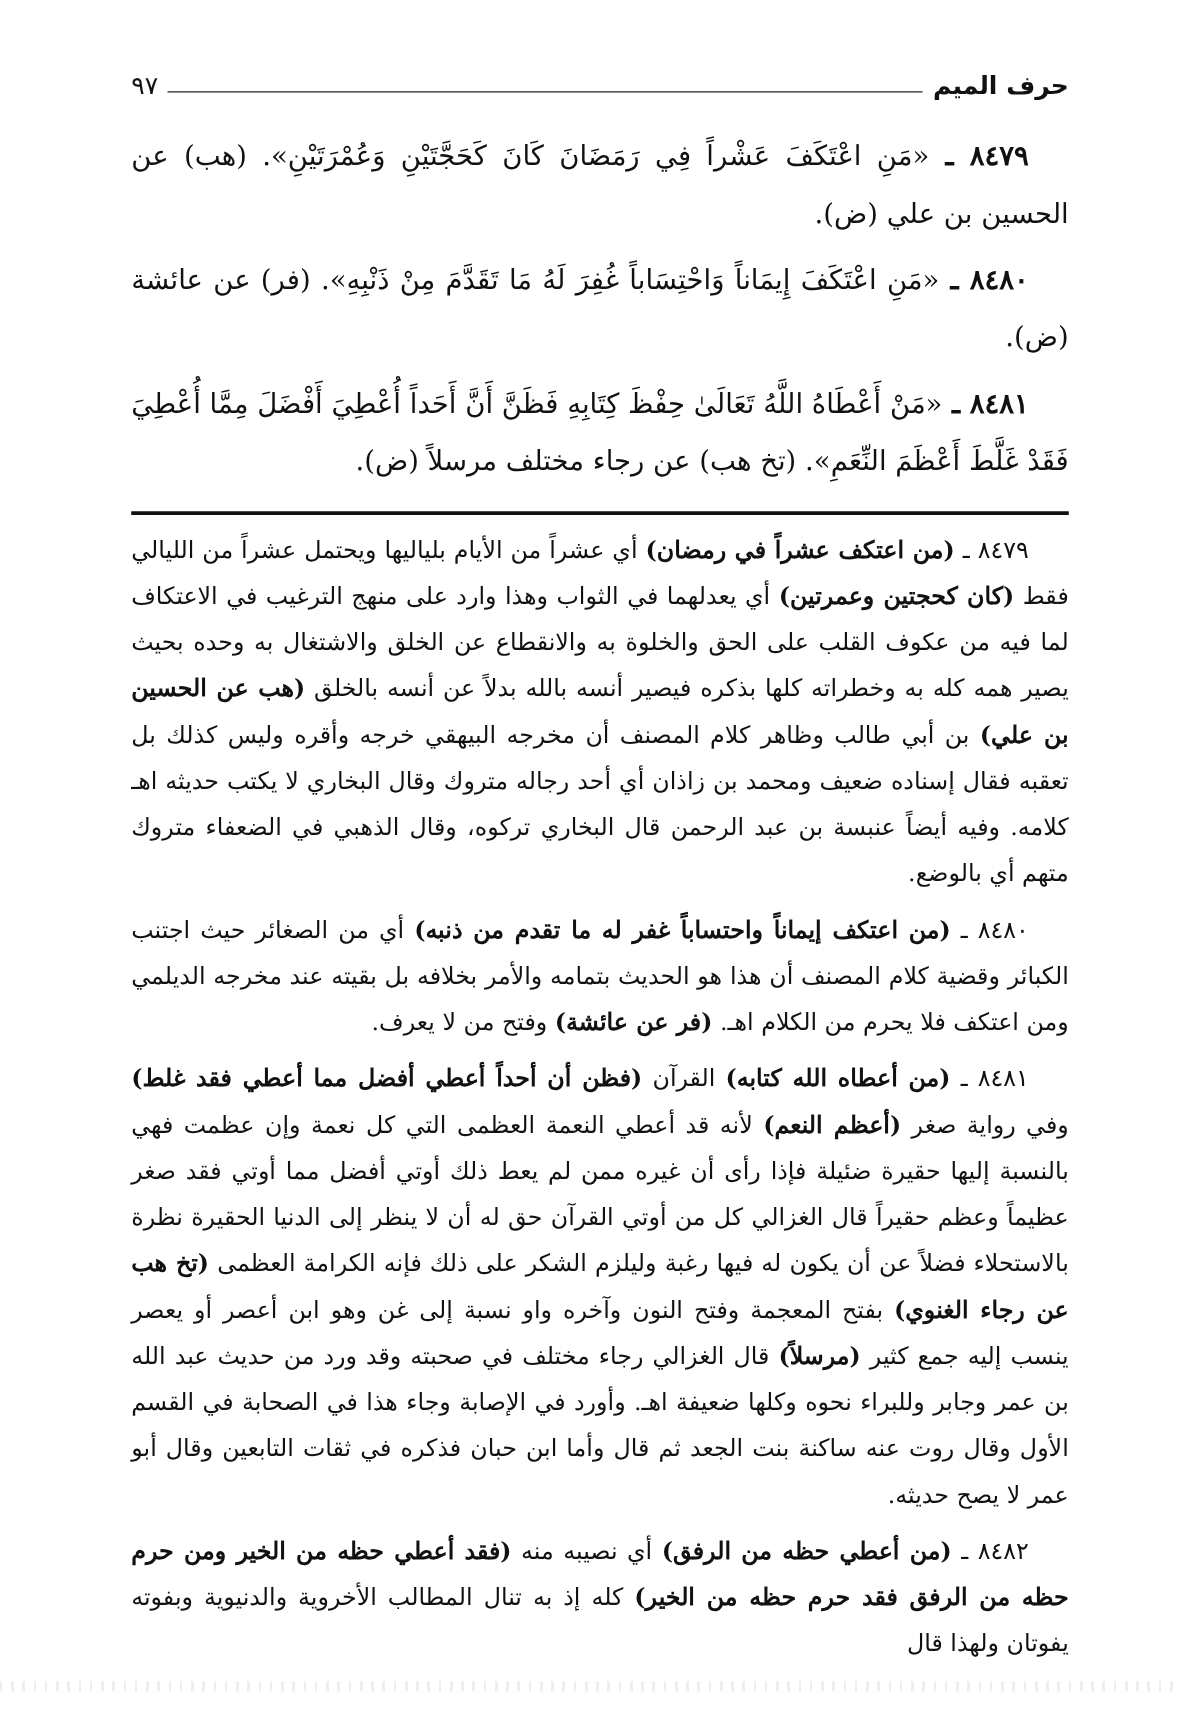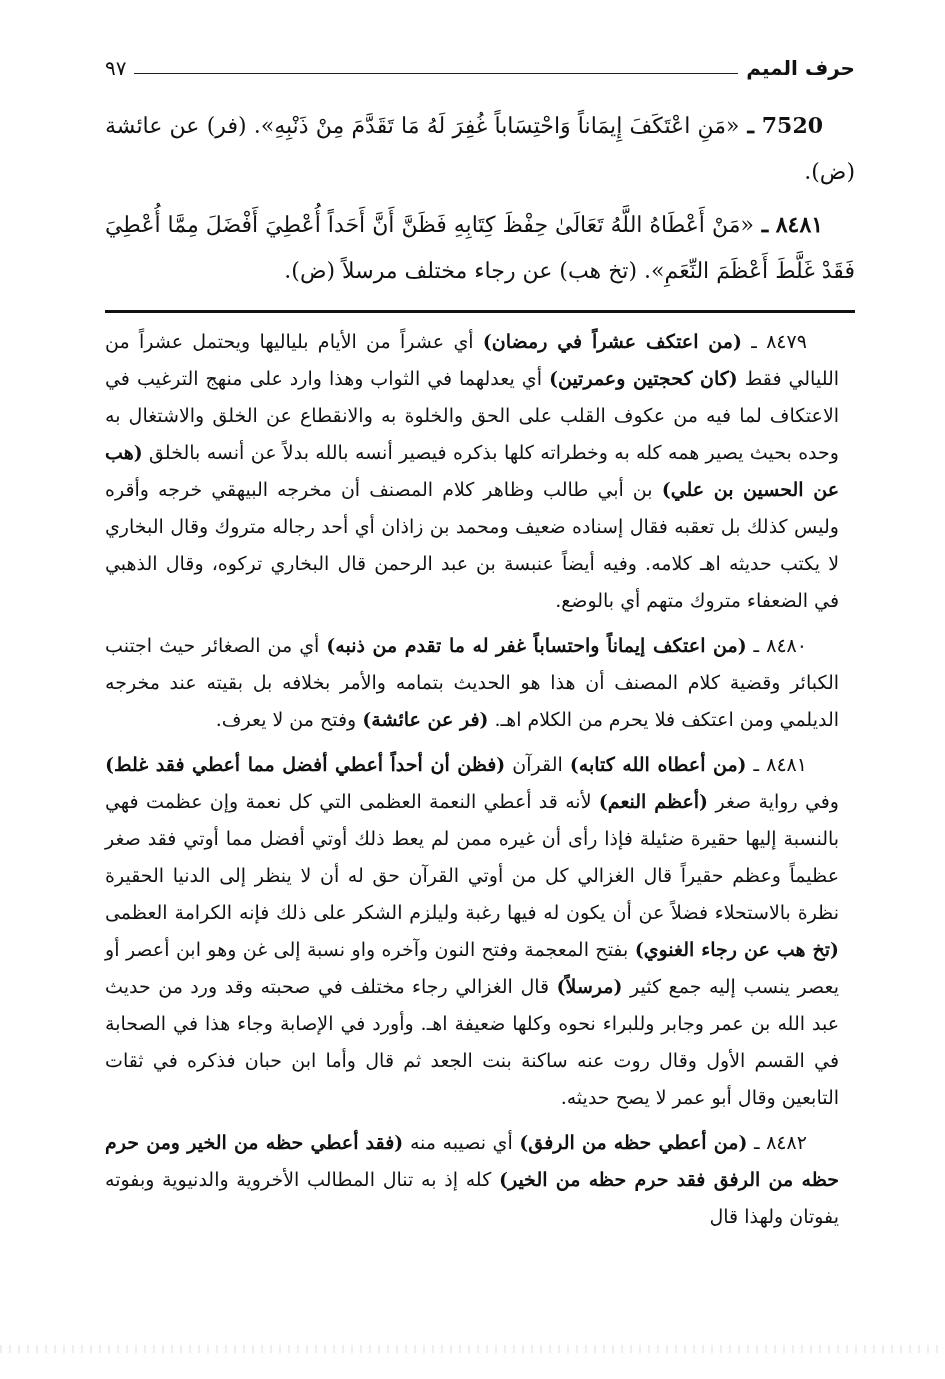--- a/index.html
+++ b/index.html
@@ -10,38 +10,42 @@
   .page { position: absolute; left: 105px; top: 40px; width: 750px; direction: rtl; }
   .header { position: relative; height: 40px; display: flex; align-items: flex-end; }
   .header-title { font-family: "DejaVu Sans", sans-serif; font-weight: bold; font-size: 20px; white-space: nowrap; margin-top: 24px; }
   .header-rule { flex: 1; border-bottom: 1.5px solid #222; margin: 0 8px 6px 8px; }
   .header-num { font-family: "DejaVu Sans", sans-serif; font-weight: normal; font-size: 20px; }
   .main { margin-top: 22px; font-size: 22px; line-height: 46px; text-align: justify; }
   .hadith { margin: 0 0 6px 0; text-indent: 32px; }
   .hadith .num, .hadith .dash { font-weight: bold; }
   .divider { margin: 16px 0 10px 0; border-top: 3px solid #111; width: 100%; }
   .commentary { font-size: 19px; line-height: 37px; text-align: justify; }
-  .note { margin: 0 16px 8px 0; text-indent: 32px; }
+  .note { margin: 0 0 8px 0; text-indent: 32px; }
   .note b { font-weight: bold; }
   .specks { position: absolute; left: 0; top: 1345px; width: 945px; height: 8px;
     background: repeating-linear-gradient(90deg, #ddd 0 2px, transparent 2px 9px); opacity: .5; }
 </style>
 </head>
 <body>
 
 <div class="page">
   <div class="header">
     <span class="header-title">حرف الميم</span>
     <span class="header-rule"></span>
     <span class="header-num">٩٧</span>
   </div>
 
   <div class="main">
     <p class="hadith">
-      <span class="num">7520</span><span class="dash"> ـ </span><span>«مَنِ اعْتَكَفَ إِيمَاناً وَاحْتِسَاباً غُفِرَ لَهُ مَا تَقَدَّمَ مِنْ ذَنْبِهِ».</span>
+      <span class="num">٨٤٧٩</span><span class="dash"> ـ </span><span>«مَنِ اعْتَكَفَ عَشْراً فِي رَمَضَانَ كَانَ كَحَجَّتَيْنِ وَعُمْرَتَيْنِ».</span>
+      <span>(هب) عن الحسين بن علي (ض).</span>
+    </p>
+    <p class="hadith">
+      <span class="num">٨٤٨٠</span><span class="dash"> ـ </span><span>«مَنِ اعْتَكَفَ إِيمَاناً وَاحْتِسَاباً غُفِرَ لَهُ مَا تَقَدَّمَ مِنْ ذَنْبِهِ».</span>
       <span>(فر) عن عائشة (ض).</span>
     </p>
     <p class="hadith">
       <span class="num">٨٤٨١</span><span class="dash"> ـ </span><span>«مَنْ أَعْطَاهُ اللَّهُ تَعَالَىٰ حِفْظَ كِتَابِهِ فَظَنَّ أَنَّ أَحَداً أُعْطِيَ أَفْضَلَ مِمَّا أُعْطِيَ فَقَدْ غَلَّطَ أَعْظَمَ النِّعَمِ».</span>
       <span>(تخ هب) عن رجاء مختلف مرسلاً (ض).</span>
     </p>
   </div>
 
   <div class="divider"></div>
 

